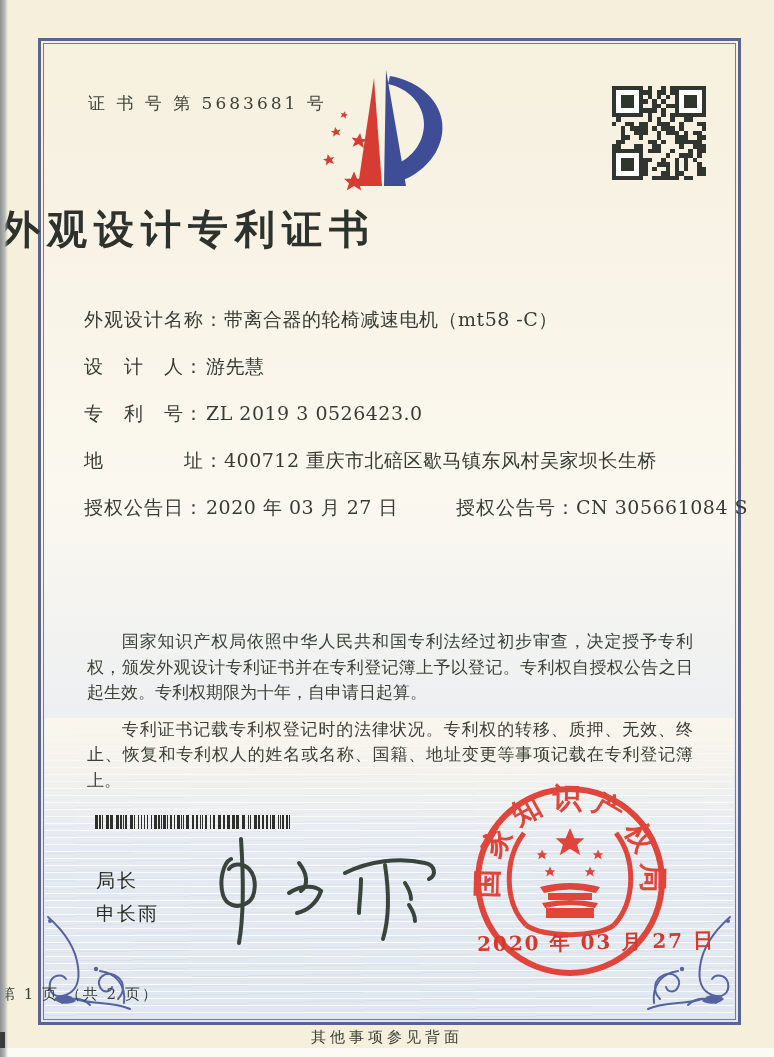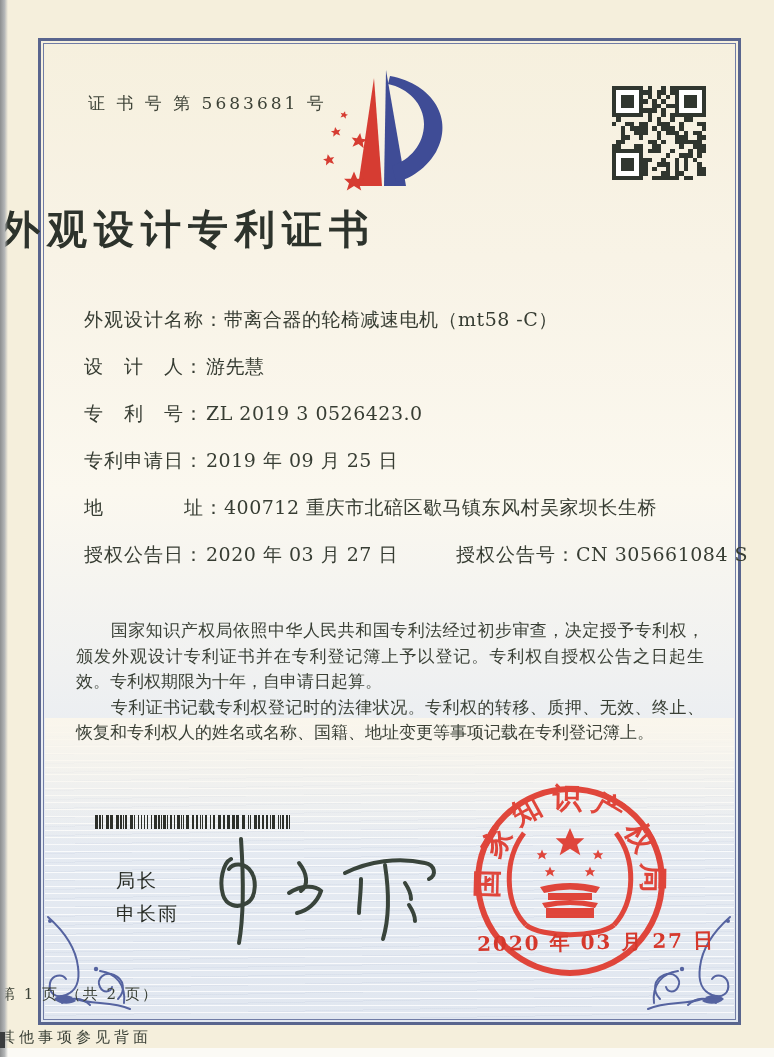--- a/index.html
+++ b/index.html
@@ -26,30 +26,30 @@
   .logo{left:316px;top:68px;width:150px;height:130px;}
   .qr{left:612px;top:86px;width:94px;height:94px;}
   .title{left:0;width:774px;top:202px;font-size:40px;font-weight:700;
          letter-spacing:7px;color:#2d332c;}
   .fields{left:84px;top:306px;width:620px;font-size:19px;color:#373d33;}
   .frow{margin-bottom:20px;line-height:27px;position:relative;white-space:nowrap;}
   .lbl{display:inline-block;min-width:122px;letter-spacing:1px;}
   .val{letter-spacing:.5px;}
   .pair2{position:absolute;left:372px;top:0;}
   .bodytxt{left:76px;top:618px;width:628px;font-size:17px;line-height:25.5px;color:#3a4036;text-align:justify;}
-  .bodytxt p{margin:0;text-indent:2.05em;}
+  .bodytxt p{margin:11px;text-indent:2.05em;}
   .barcode{left:95px;top:815px;width:201px;height:14px;}
   .signer{left:96px;top:864px;font-family:"DejaVu Sans","Liberation Sans",sans-serif;
-          font-size:19px;line-height:33px;color:#272b25;letter-spacing:2px;margin-left:20px;}
+          font-size:19px;line-height:33px;color:#272b25;letter-spacing:2px;}
   .signature{left:203px;top:833px;width:250px;height:115px;}
   .seal{left:462px;top:781px;width:215px;height:205px;}
   .seal-date{left:477px;top:929px;font-size:20px;font-weight:600;color:#d5382c;
              letter-spacing:2px;transform:rotate(-1deg);}
   .page-ind{left:0;width:774px;top:985px;text-align:left;font-size:15px;letter-spacing:2px;color:#3a4036;}
-  .back-note{left:0;width:774px;top:1028px;text-align:left;font-size:15px;letter-spacing:4px;color:#3a4036;}
+  .back-note{left:0;width:774px;top:1028px;text-align:center;font-size:15px;letter-spacing:4px;color:#3a4036;}
   .fl{position:absolute;width:92px;height:102px;top:913px;}
   .fl-l{left:44px;transform:scaleX(-1);}
   .fl-r{right:40px;}
 </style>
 </head>
 <body>
 
 <div class="page">
   <div class="scan-edge"></div>
   <div class="scan-nub"></div>
@@ -270,23 +270,20 @@
     <div class="frow">
       <span class="lbl">外观设计名称：</span><span class="val">带离合器的轮椅减速电机（mt58 -C）</span>
     </div>
     <div class="frow">
       <span class="lbl">设　计　人：</span><span class="val">游先慧</span>
     </div>
     <div class="frow">
       <span class="lbl">专　利　号：</span><span class="val">ZL 2019 3 0526423.0</span>
     </div>
     <div class="frow">
-      <span class="lbl">专利申请日：</span><span class="val">2019 年 09 月 25 日</span>
-    </div>
-    <div class="frow">
       <span class="lbl">地　　　　址：</span><span class="val">400712 重庆市北碚区歇马镇东风村吴家坝长生桥</span>
     </div>
     <div class="frow">
       <span class="lbl">授权公告日：</span><span class="val">2020 年 03 月 27 日</span>
       <span class="pair2">
         <span class="lbl" style="min-width:0">授权公告号：</span><span class="val">CN 305661084 S</span>
       </span>
     </div>
   </div>
 

